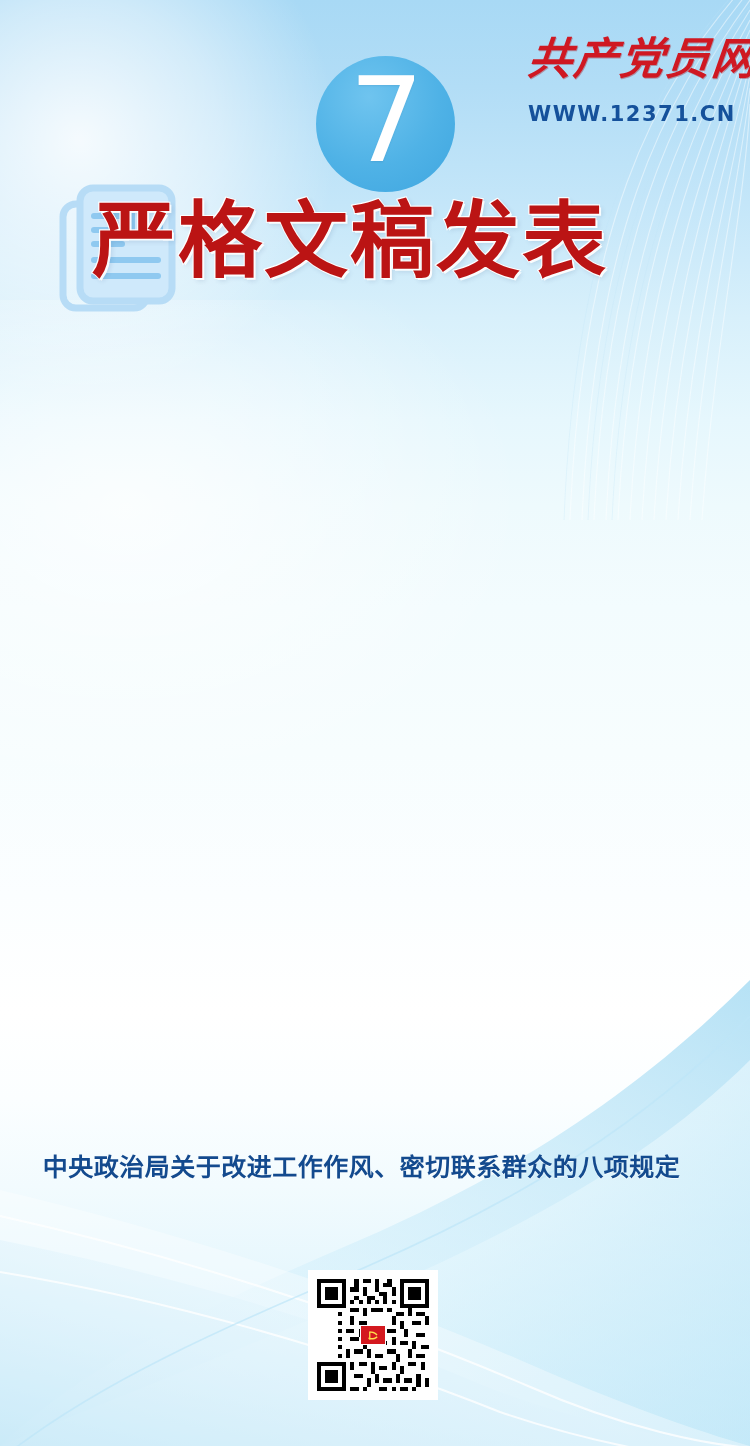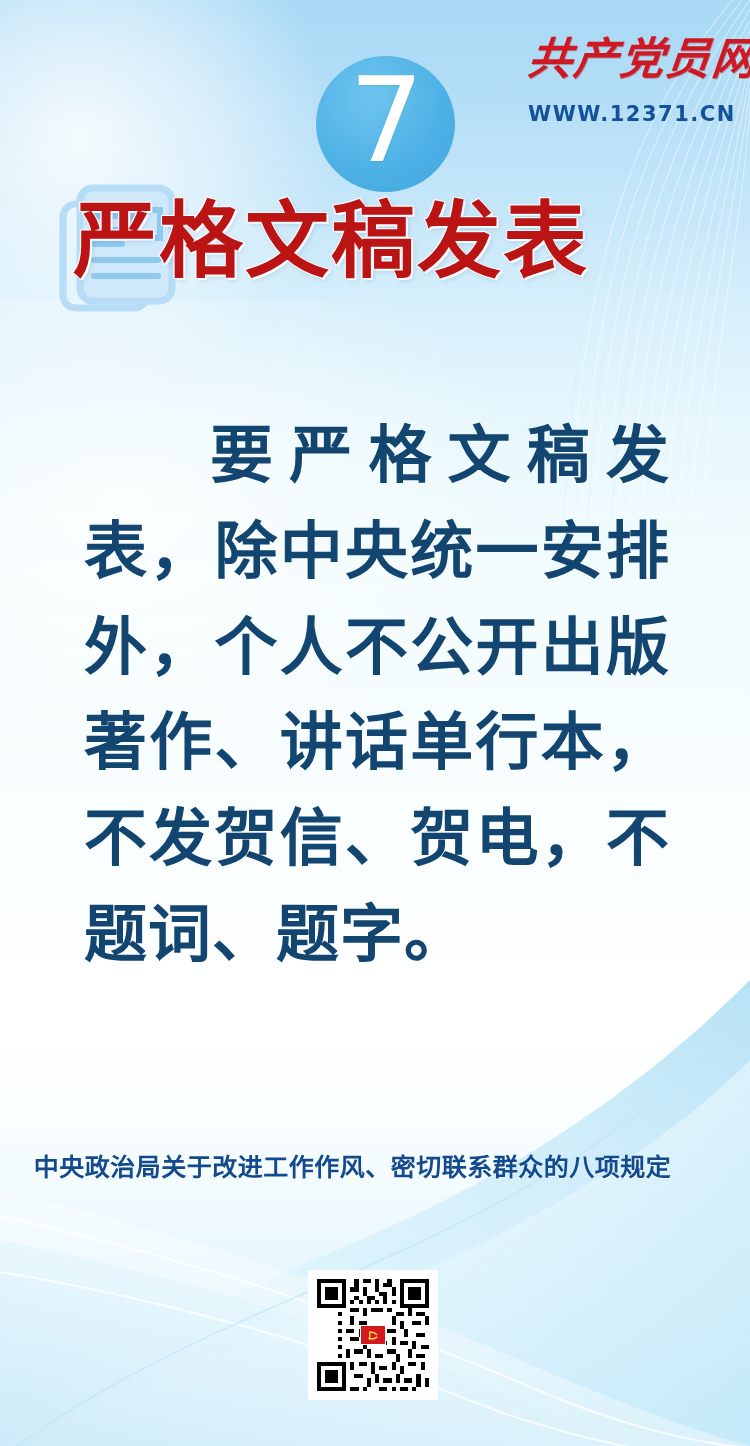--- a/index.html
+++ b/index.html
@@ -90,21 +90,21 @@
     font-size:21px;font-weight:700;letter-spacing:1.5px;
   }
 
   
   .doc-icon{position:absolute;left:58px;top:182px;width:130px;height:135px;pointer-events:none;}
   .doc-icon svg{display:block;width:100%;height:100%;}
 
   
   .headline{
     position:absolute;left:0;top:196px;width:750px;
-    padding-left:73px;
+    padding-left:92px;
     box-sizing:border-box;
     color:#bb1414;
     font-family:"DejaVu Sans","Liberation Sans",sans-serif;
     font-size:84px;
     font-weight:700;
     line-height:1.08;
     letter-spacing:2px;
     white-space:nowrap;
     -webkit-text-stroke:2px #ffffff;
     paint-order:stroke fill;
@@ -123,21 +123,21 @@
     font-weight:700;
     line-height:1.52;
     letter-spacing:1px;
     text-indent:126px;
     text-align:justify;
     text-justify:inter-character;
     text-shadow:1px 1px 0 rgba(255,255,255,.55);
   }
 
   
-  .footer{position:absolute;left:0;top:1152px;width:705px;text-align:center;}
+  .footer{position:absolute;left:0;top:1152px;width:705px;text-align:center;padding-left:9px;}
   .footer-title{
     color:#134a8e;
     font-family:"DejaVu Serif","Liberation Serif",serif;
     font-size:25px;
     font-weight:700;
     letter-spacing:.5px;
     line-height:1.3;
     text-shadow:0 1px 0 rgba(255,255,255,.7);
   }
   .footer-sub{
@@ -257,21 +257,20 @@
         <line x1="36" y1="62" x2="64" y2="62"></line>
         <line x1="36" y1="78" x2="100" y2="78"></line>
         <line x1="36" y1="94" x2="100" y2="94"></line>
       </g>
       <rect x="74" y="28" width="28" height="28" fill="none" stroke="#8fc9f0" stroke-width="6"></rect>
     </svg>
   </div>
 
   <div class="headline">严格文稿发表</div>
 
-  <div class="body-copy">要严格文稿发表，除中央统一安排外，个人不公开出版著作、讲话单行本，不发贺信、贺电，不题词、题字。</div>
 
   <div class="footer">
     <div class="footer-title">中央政治局关于改进工作作风、密切联系群众的八项规定</div>
   </div>
 
   <div class="qr-wrap">
     <svg viewBox="0 0 29 29" shape-rendering="crispEdges" xmlns="http://www.w3.org/2000/svg">
       <rect width="29" height="29" fill="#ffffff"></rect>
       <g fill="#000000">
 

